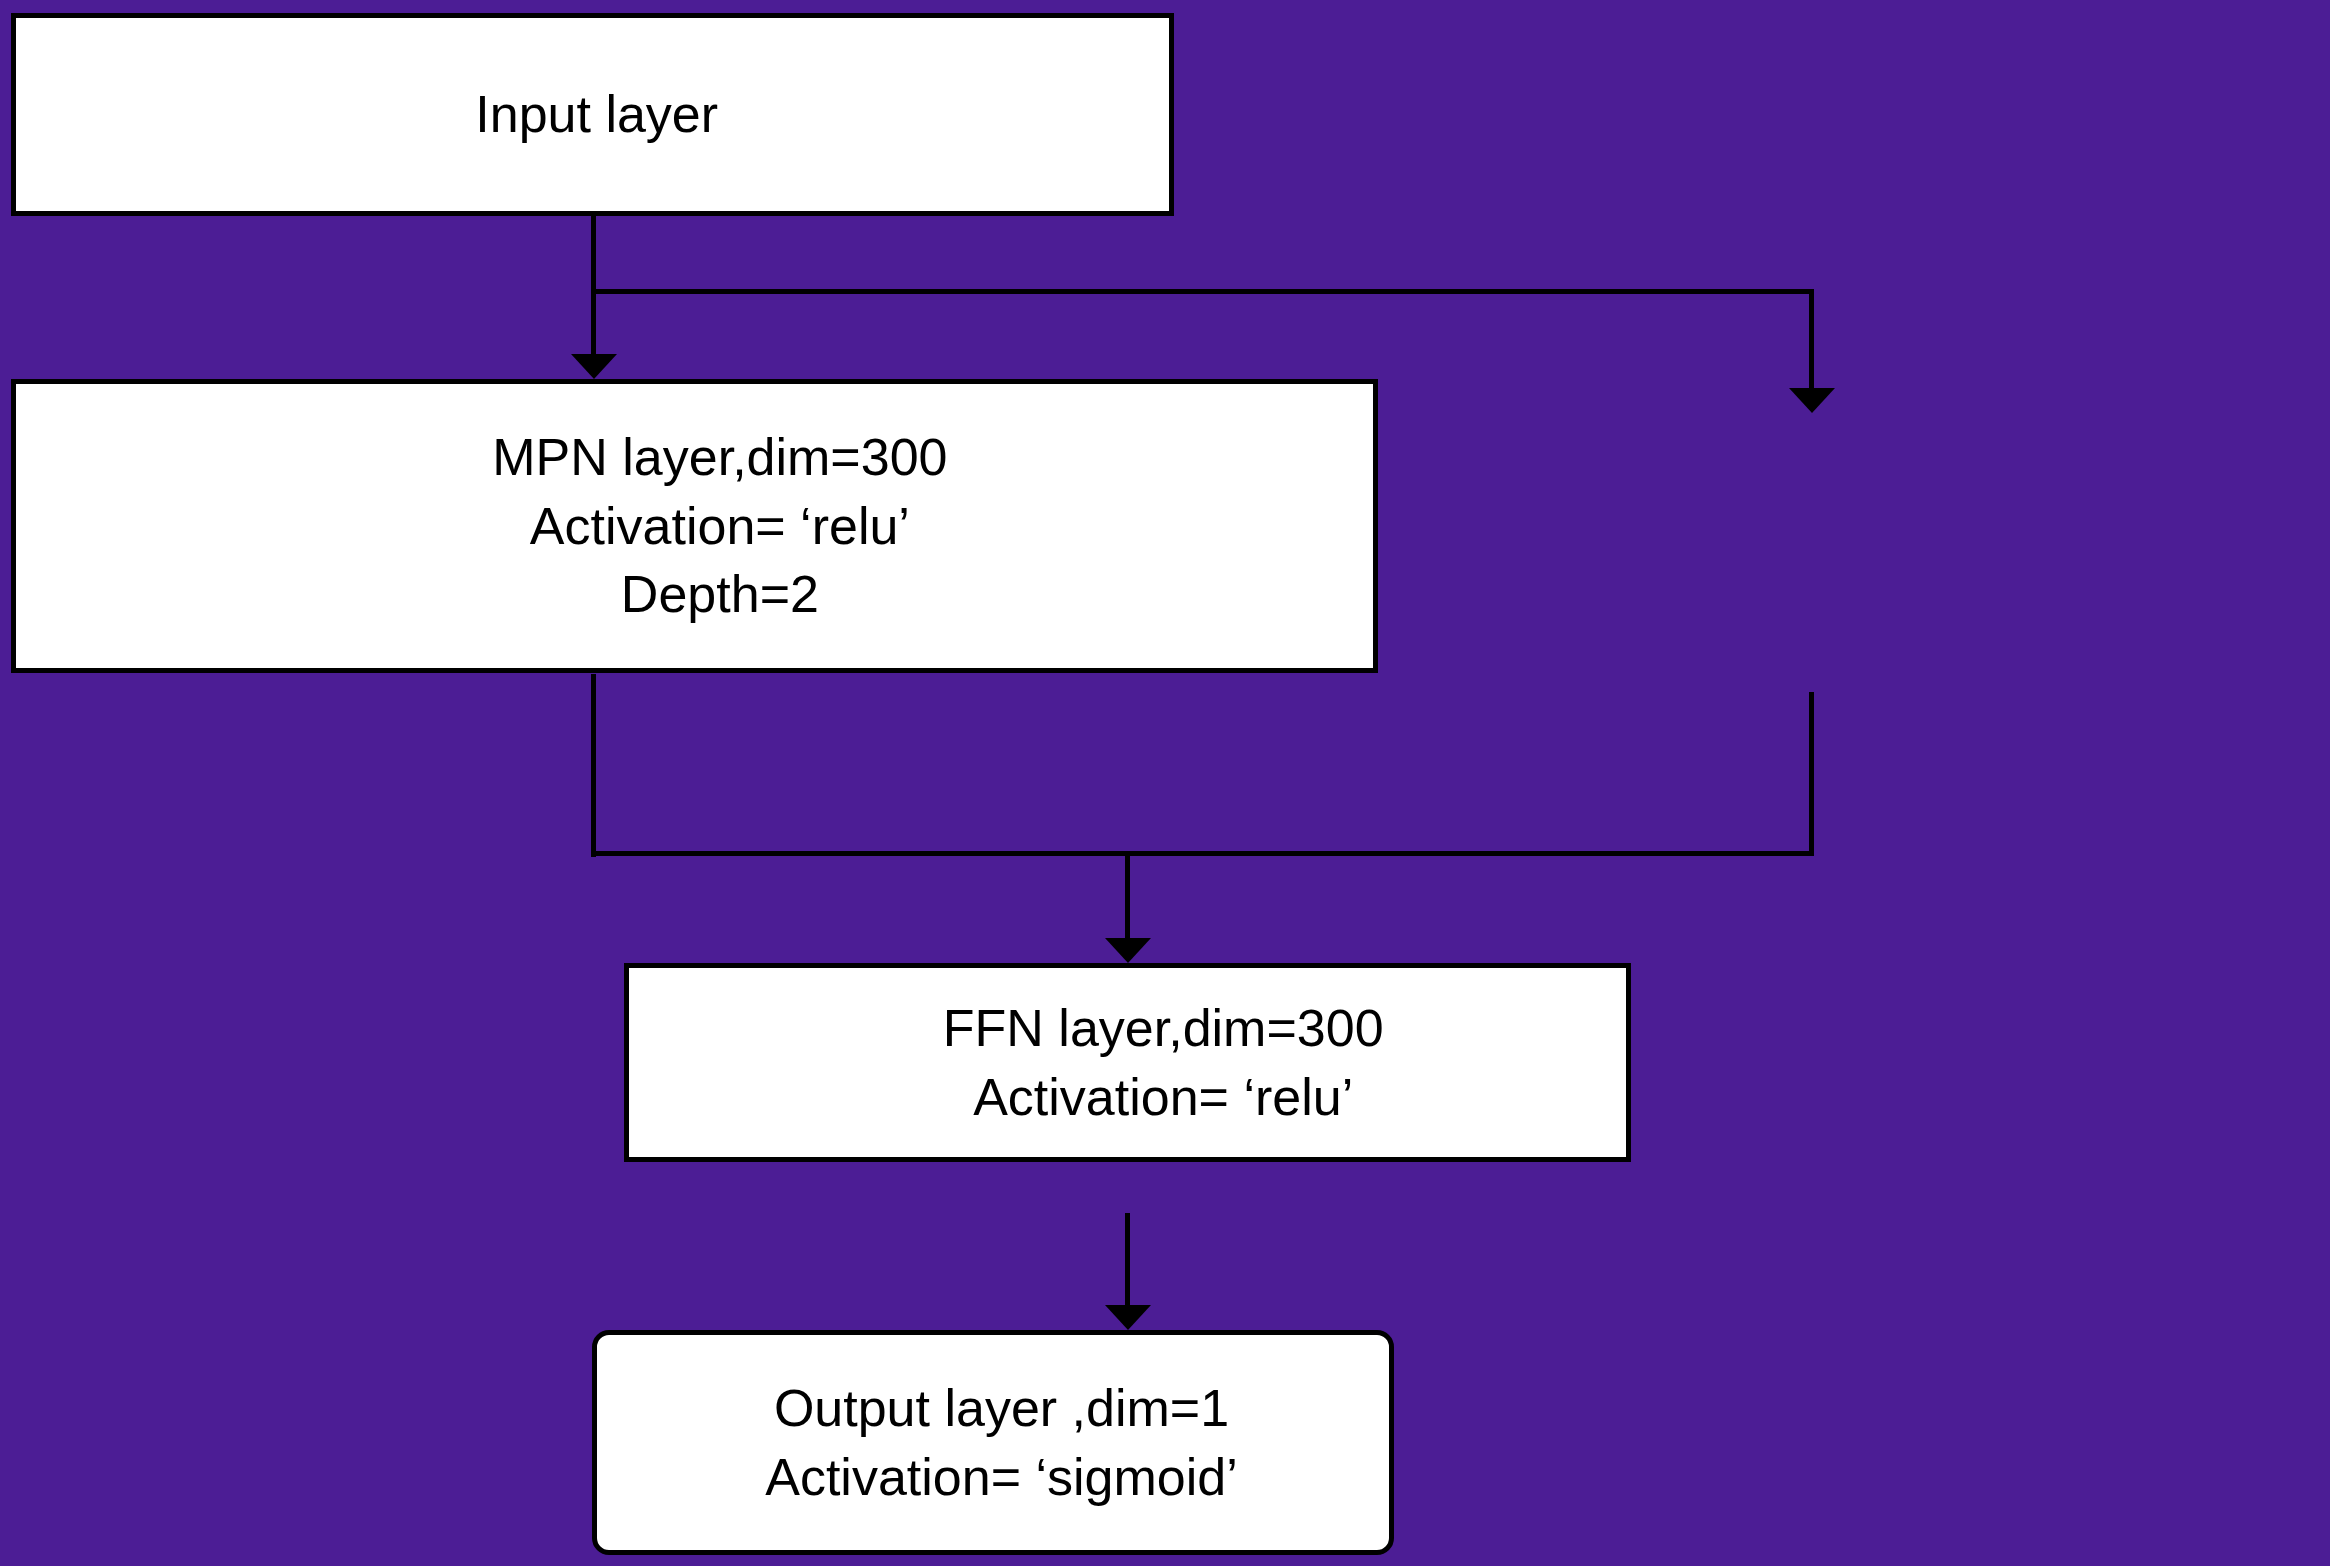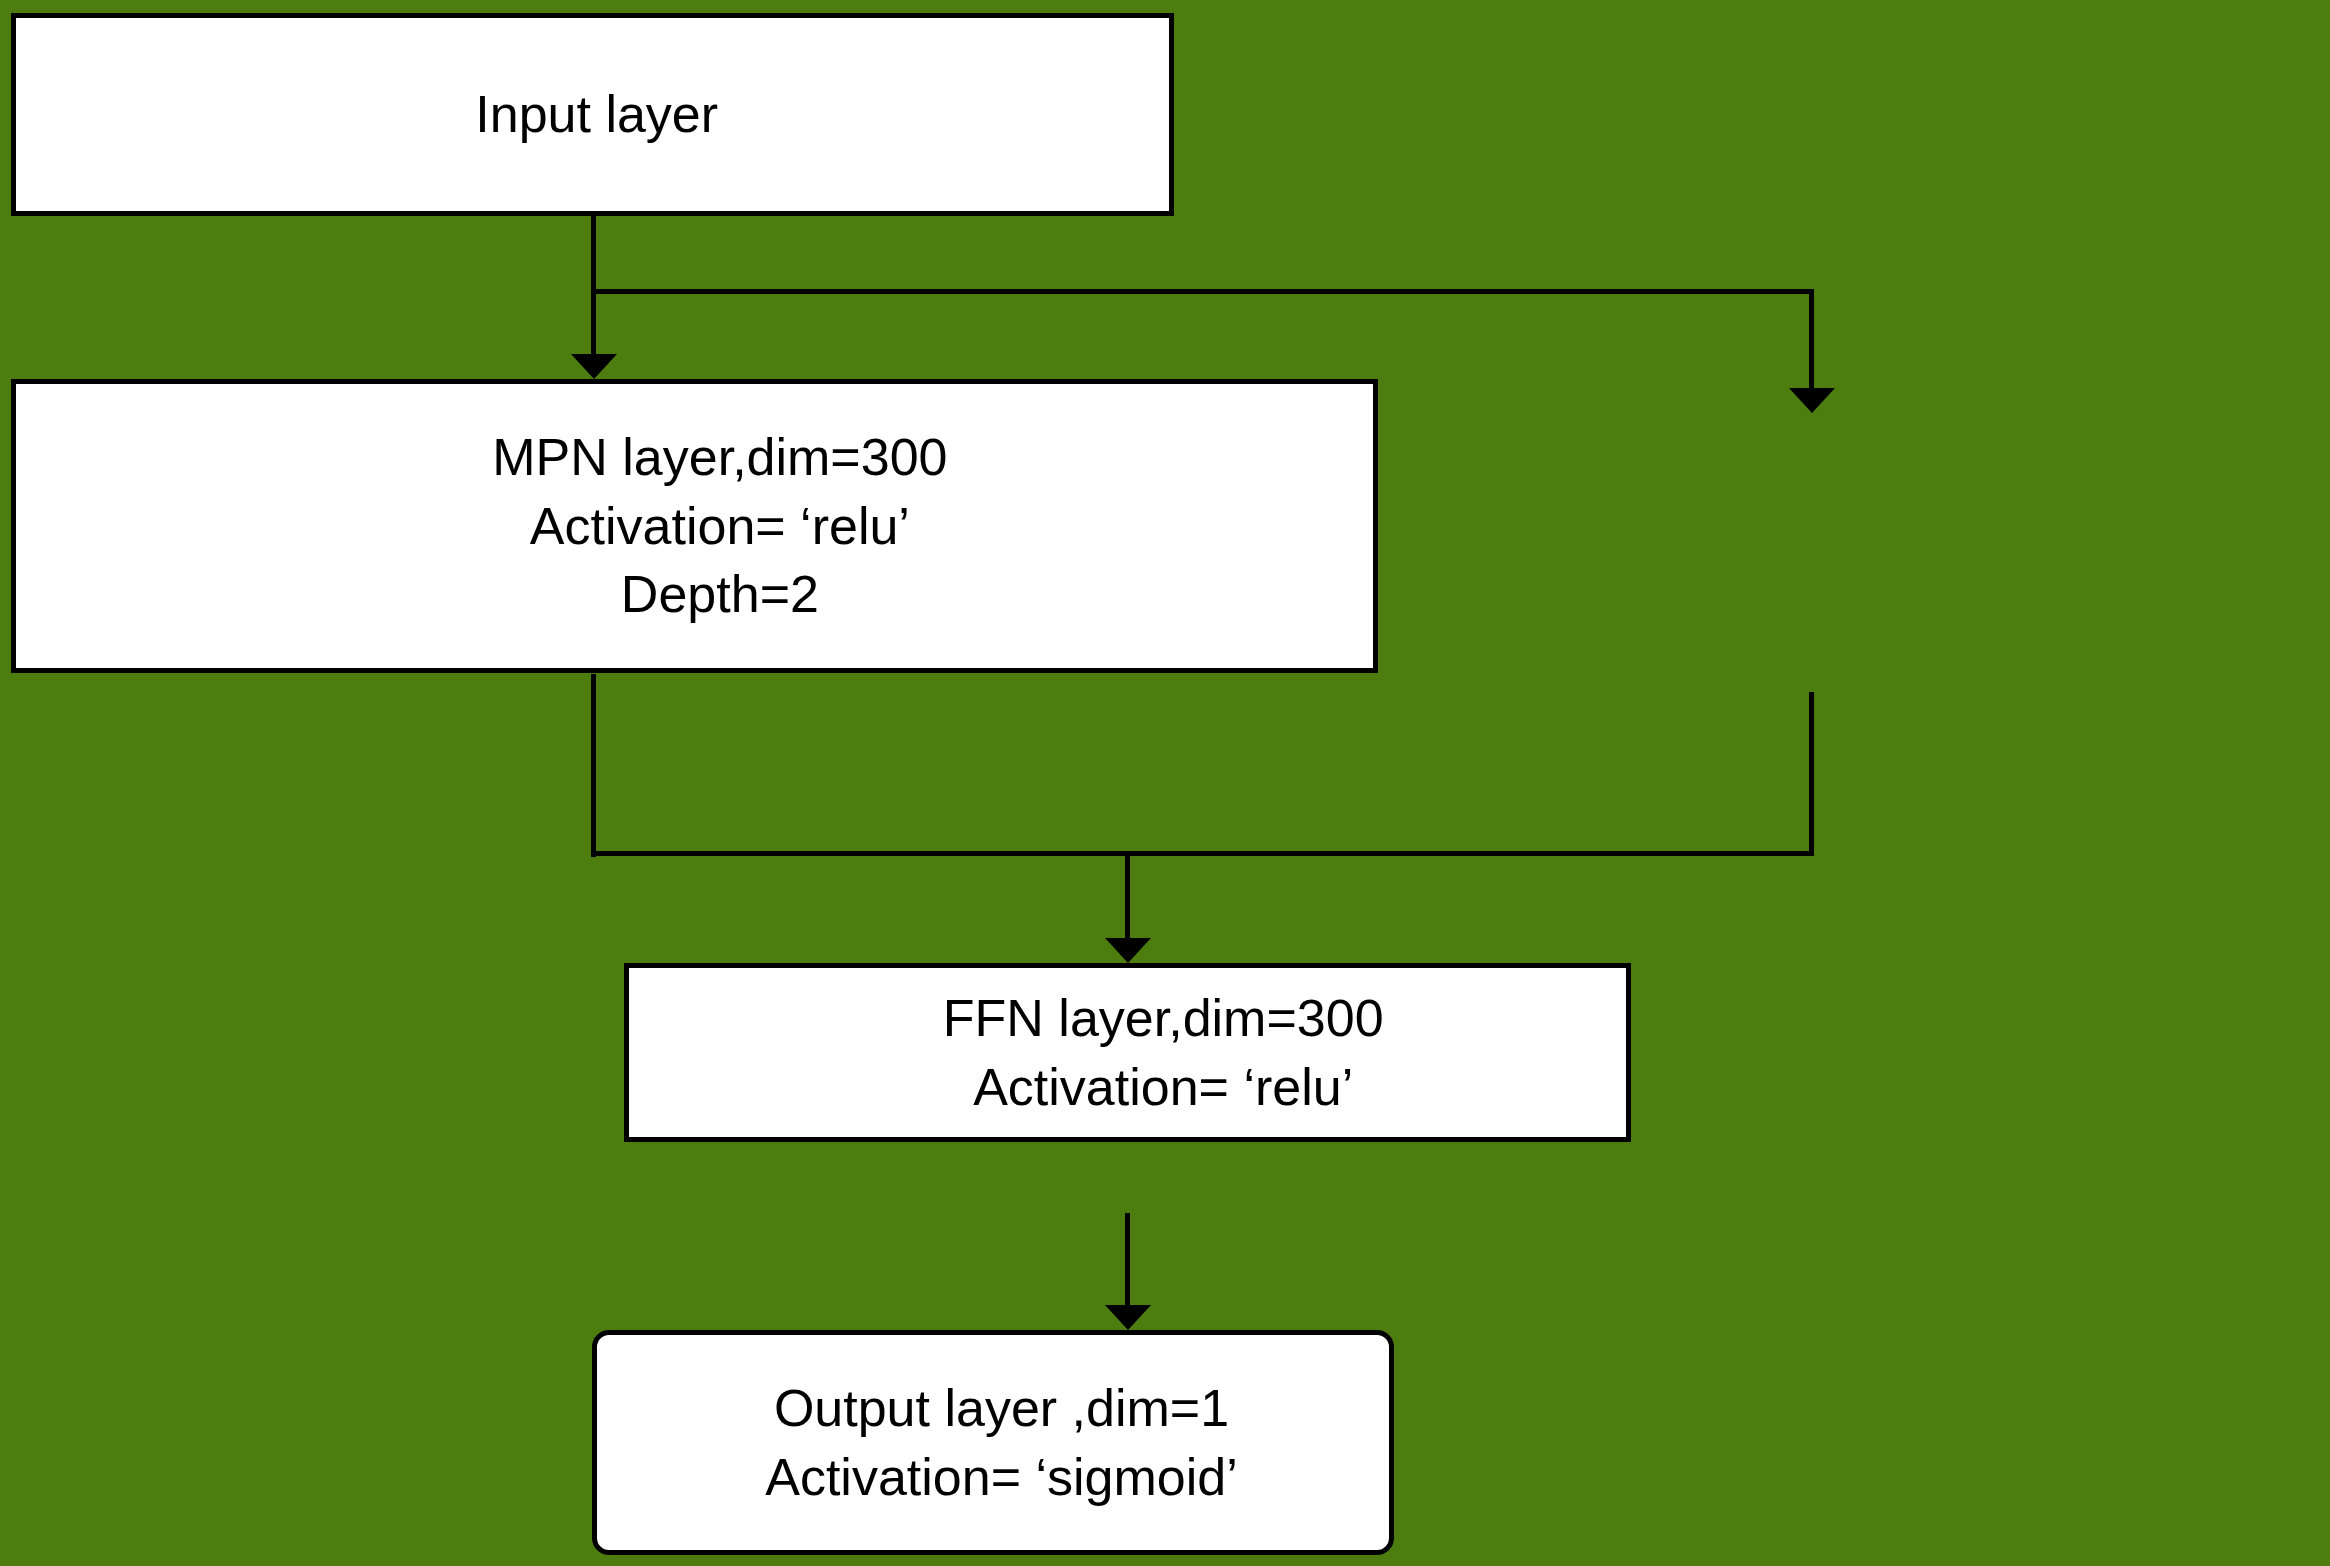--- a/index.html
+++ b/index.html
@@ -8,21 +8,21 @@
     padding: 0;
     background: #ffffff;
   }
   body {
     font-family: "Liberation Sans", "DejaVu Sans", sans-serif;
   }
   #canvas {
     position: relative;
     width: 2330px;
     height: 1566px;
-    background: #4d7c0f;
+    background: #4c1d95;
     overflow: hidden;
   }
   .node {
     position: absolute;
     box-sizing: border-box;
     background: #ffffff;
     border: 5.1px solid #000000;
     display: flex;
     flex-direction: column;
     align-items: center;
@@ -33,21 +33,21 @@
     font-size: 52px;
     line-height: 1.32;
     white-space: pre;
     text-align: center;
     letter-spacing: 0px;
   }
   
   #node-input        { left: 11px;   top: 12.7px;   width: 1163px; height: 203px; }
   #node-mpn          { left: 11px;   top: 379px;  width: 1367px; height: 294px; }
   #node-descriptor   { left: 1310px; top: 413px;  width: 1004px; height: 279px; }
-  #node-ffn          { left: 624px;  top: 963px; width: 1007px; height: 179px; padding-left: 41px; }
+  #node-ffn          { left: 624px;  top: 963px; width: 1007px; height: 199px; padding-left: 41px; }
   #node-output       { left: 592px;  top: 1330px; width: 802px; height: 225px; border-radius: 17px; }
 
   
   #node-input .node-text      { transform: translate(4.2px, 0); }
   #node-mpn .node-text        { transform: translate(25.4px, 0); }
   #node-descriptor .node-text { transform: translate(0px, 0); }
   #node-ffn .node-text        { transform: translate(15.2px, 0); }
   #node-output .node-text     { transform: translate(8.5px, 0); }
 
   

